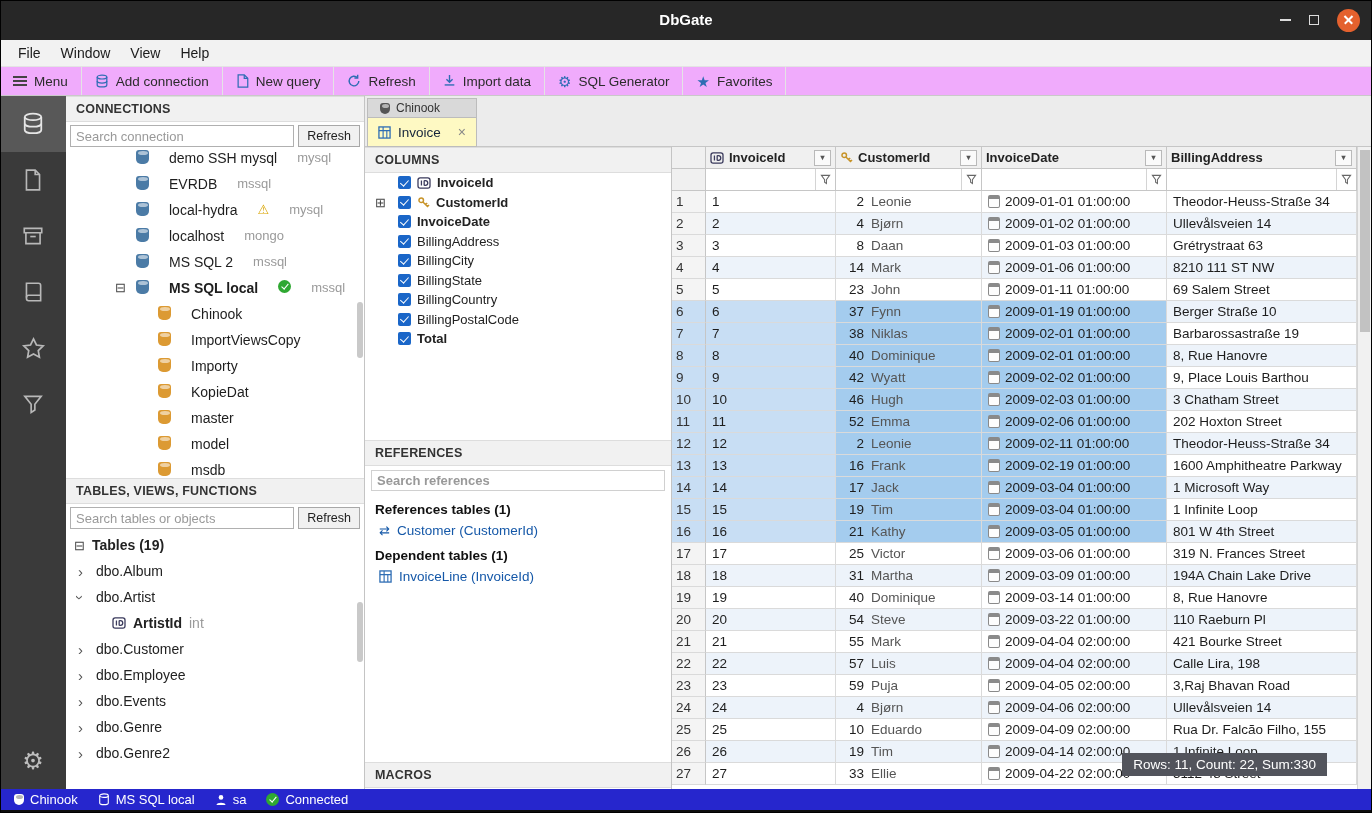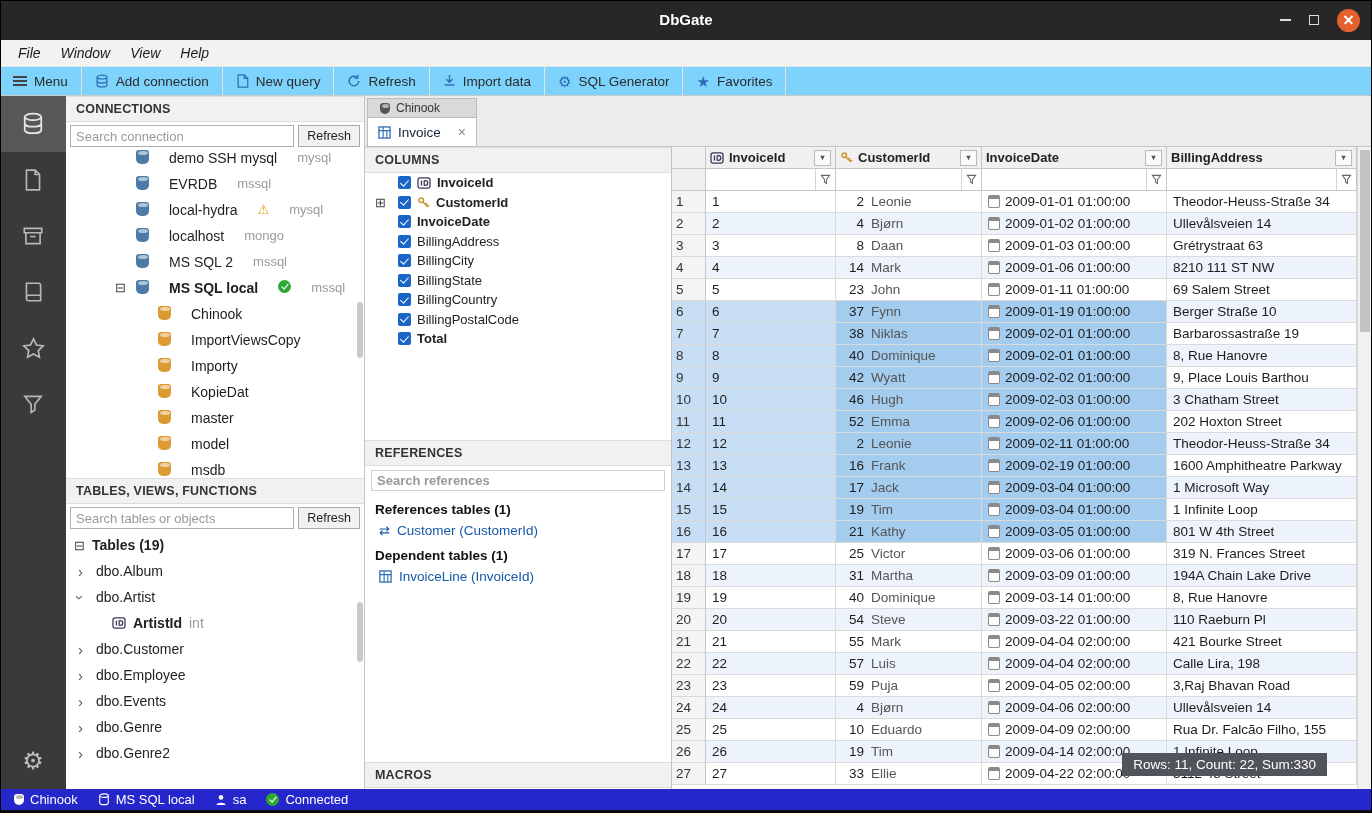--- a/index.html
+++ b/index.html
@@ -13,22 +13,22 @@
   .tb-controls { position:absolute; right:12px; top:0; height:40px; display:flex; align-items:center; gap:18px; }
   .wc { display:flex; align-items:center; justify-content:center; cursor:default; }
   .minline { width:11px; height:2px; background:#ddd; display:block; }
   .maxbox { width:10px; height:10px; border:1px solid #ddd; display:block; }
   .closebtn { width:23px; height:23px; border-radius:50%; background:#e4612e; position:relative; }
   .closebtn::before,.closebtn::after { content:''; position:absolute; left:6px; top:10.5px; width:11px; height:1.6px; background:#fff; }
   .closebtn::before { transform:rotate(45deg); } .closebtn::after { transform:rotate(-45deg); }
 
   
   .menubar { position:absolute; top:40px; left:0; right:0; height:27px; background:#f2f2f2; border-bottom:1px solid #e3e3e3; display:flex; align-items:center; padding-left:8px; font-size:14px; color:#1b1b1b; }
-  .menu-item { padding:3px 10px;font-style:italic; }
-  .toolbar { position:absolute; top:67px; left:0; right:0; height:29px; background:#7dd3fc; border-bottom:1px solid #c9c9c9; display:flex; align-items:stretch; font-size:13.5px; color:#2b2b2b; }
+  .menu-item { padding:3px 10px; }
+  .toolbar { position:absolute; top:67px; left:0; right:0; height:29px; background:#f0abfc; border-bottom:1px solid #c9c9c9; display:flex; align-items:stretch; font-size:13.5px; color:#2b2b2b; }
   .tool-item { display:flex; align-items:center; gap:7px; padding:0 13px; border-right:1px solid #e4e4e4; }
   .ham { width:14px; height:10px; border-top:2px solid #444; border-bottom:2px solid #444; position:relative; }
   .ham::after { content:''; position:absolute; left:0; right:0; top:2px; height:2px; background:#444; }
   .tglyph { color:#2e6db4; font-size:15px; line-height:1; }
 
   
   .rail { position:absolute; left:0; top:96px; width:66px; bottom:24px; background:#3a3a3a; display:flex; flex-direction:column; align-items:center; z-index:5; }
   .rail-item { width:66px; height:56px; display:flex; align-items:center; justify-content:center; }
   .rail-item.active { background:#585858; }
   .rail-gear { margin-top:auto; font-size:24px; color:#bdbdbd; }
@@ -74,21 +74,21 @@
   .ck { display:inline-block; width:3.5px; height:7px; border:solid #fff; border-width:0 1.8px 1.8px 0; transform:rotate(40deg); margin-top:-2px; }
   .cb { width:13px; height:13px; flex:none; background:#1a66c8; border-radius:2px; position:relative; }
   .cb::after { content:''; position:absolute; left:4.2px; top:1.4px; width:3.6px; height:7px; border:solid #fff; border-width:0 1.8px 1.8px 0; transform:rotate(42deg); }
 
   
   .workspace { position:absolute; left:365px; top:96px; right:0; bottom:24px; display:flex; flex-direction:column; }
   .tabstrip { height:51px; background:#ececec; border-bottom:1px solid #c6c6c6; flex:none; }
   .tabrow1 { height:21px; display:flex; align-items:flex-end; padding-left:2px; }
   .tab-chip { display:inline-flex; align-items:center; gap:6px; height:19px; padding:0 12px; background:#d9d9d9; border:1px solid #bcbcbc; border-bottom:none; font-size:12px; color:#333; min-width:110px; }
   .tabrow2 { height:30px; display:flex; align-items:stretch; padding-left:2px; }
-  .tab { display:inline-flex; align-items:center; gap:7px; padding:0 10px; background:#ffffff; border:1px solid #bcbcbc; font-size:13.5px; color:#15243a; min-width:110px; }
+  .tab { display:inline-flex; align-items:center; gap:7px; padding:0 10px; background:#fef9c3; border:1px solid #bcbcbc; font-size:13.5px; color:#15243a; min-width:110px; }
   .tab-close { color:#888; font-size:14px; margin-left:10px; }
   .workbody { flex:1; display:flex; min-height:0; }
 
   
   .middlepanel { width:307px; flex:none; border-right:1px solid #c4c4c4; background:#fff; display:flex; flex-direction:column; overflow:hidden; }
   .columns-section { height:293px; display:flex; flex-direction:column; overflow:hidden; }
   .references-section { height:322px; display:flex; flex-direction:column; overflow:hidden; }
   .macros-section { flex:1; overflow:hidden; }
   .col-row { display:flex; align-items:center; height:19.5px; padding-left:33px; gap:6px; font-size:13px; position:relative; white-space:nowrap; }
   .col-row .expander { left:10px; }

